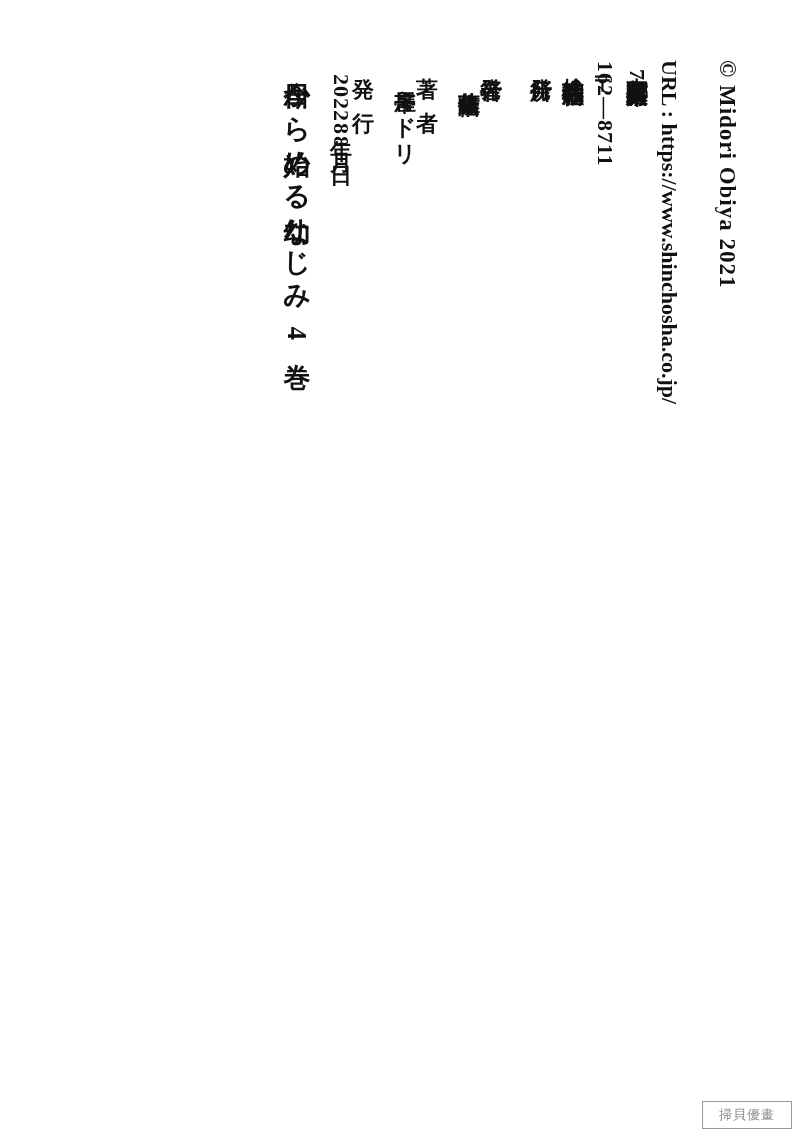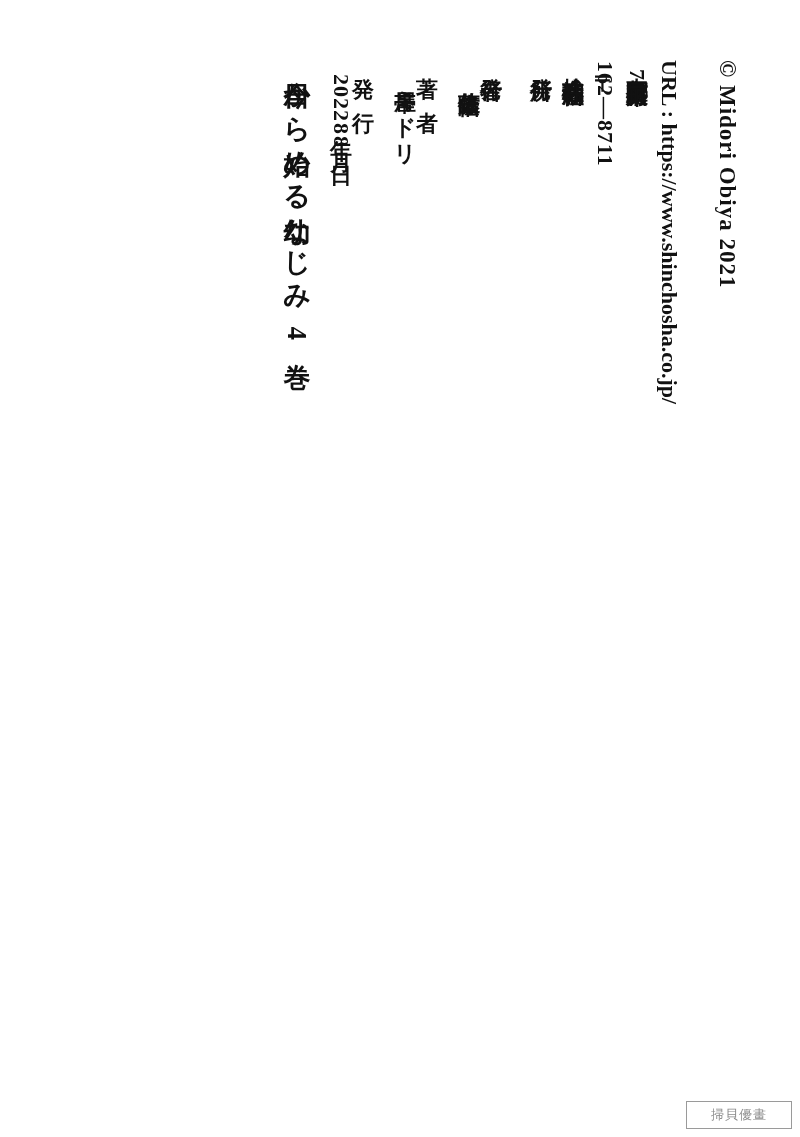--- a/index.html
+++ b/index.html
@@ -100,21 +100,21 @@
     margin-left: 34px;
     height: 420px;
   }
 
   
   #watermark {
     position: absolute;
     right: 8px;
     bottom: 8px;
     border: 1px solid #9a9a9a;
-    padding: 4px 24px;
+    padding: 4px 16px;
     font-size: 13px;
     color: #8a8a8a;
     background: #ffffff;
     font-family: "DejaVu Sans", sans-serif;
     letter-spacing: 1px;
   }
 </style>
 </head>
 <body>
 

